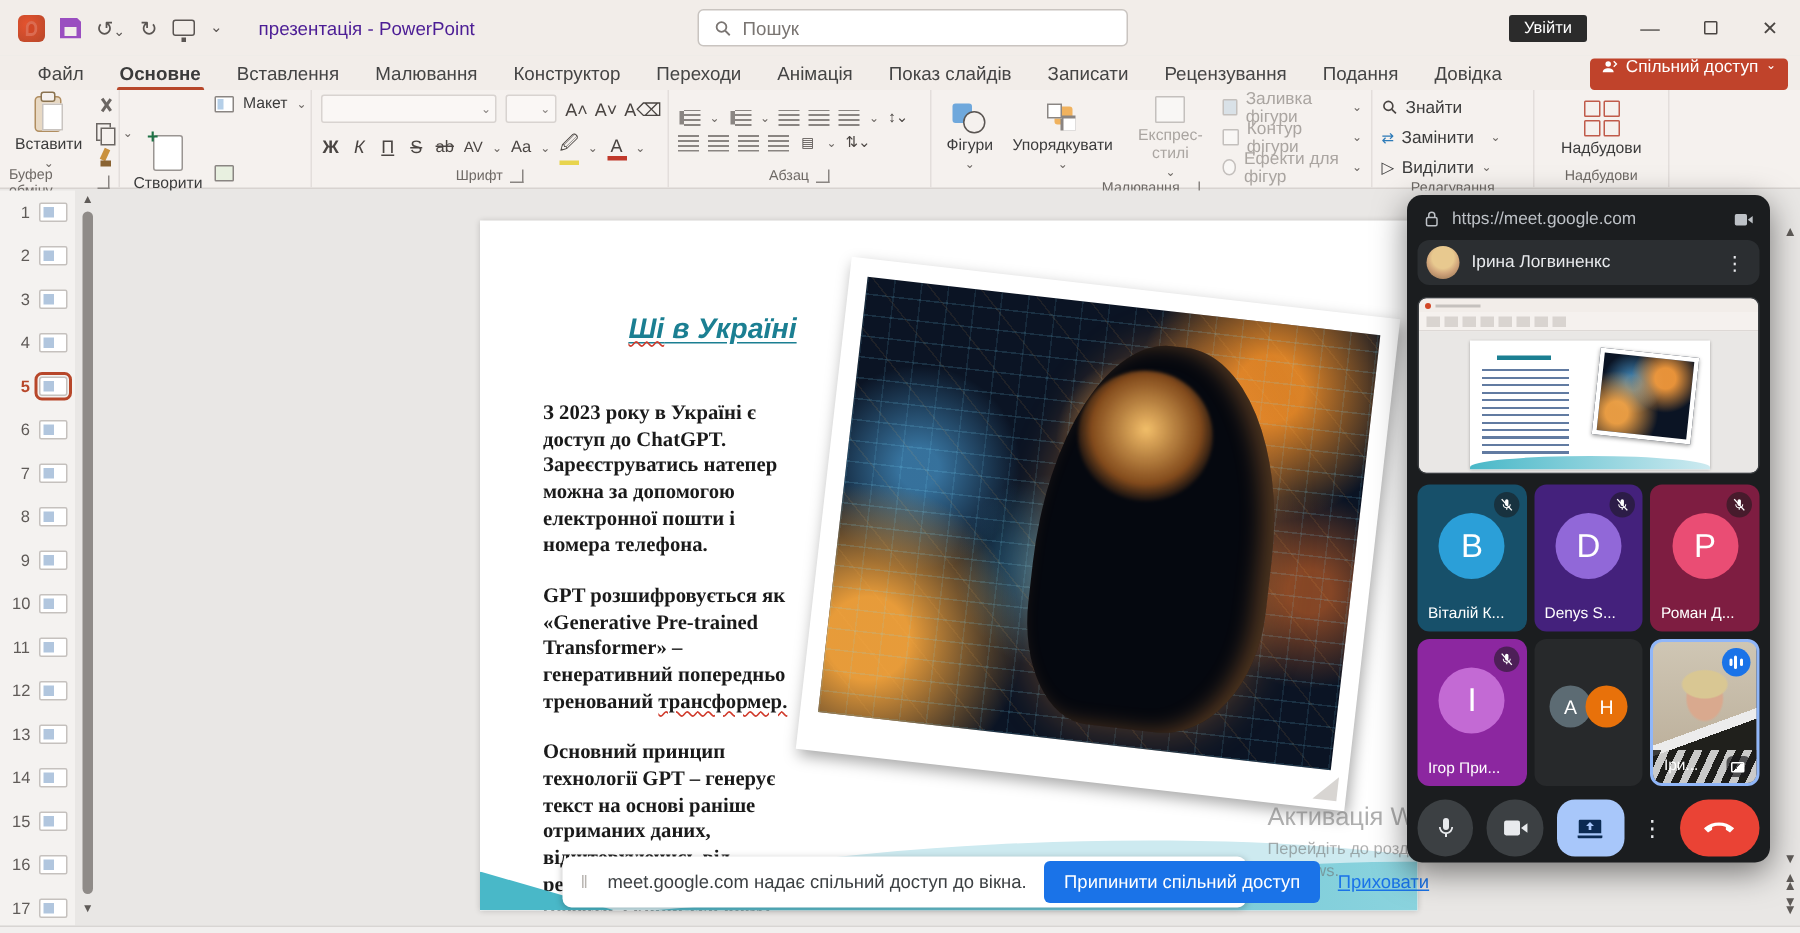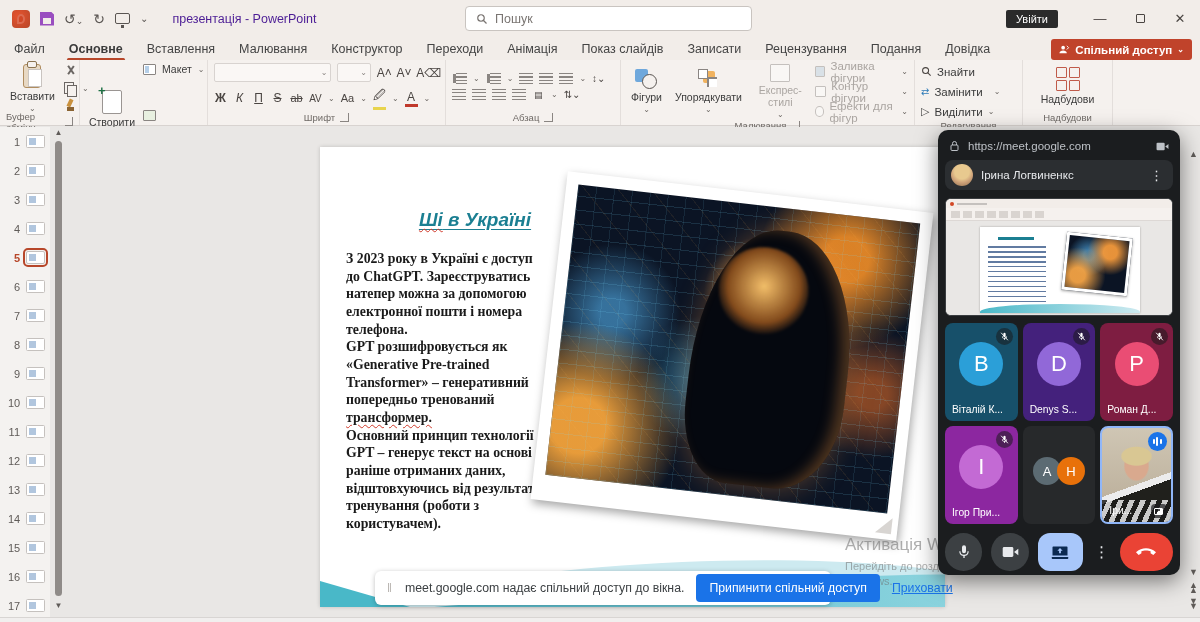--- a/index.html
+++ b/index.html
@@ -18,25 +18,25 @@
   .monitor-ic { width:15px; height:11px; border:1.5px solid #5a5552; border-radius:2px; position:relative; }
   .monitor-ic::after { content:""; position:absolute; left:5px; top:11px; width:3px; height:3px; background:#5a5552; }
   .doc-title { margin-left:14px; font-size:12.5px; color:#4c1d95; }
   .searchbox { position:absolute; left:465px; top:6px; width:287px; height:25px; background:#fff; border:1px solid #c9c4c0; border-radius:4px; display:flex; align-items:center; gap:7px; padding-left:10px; color:#7a7572; font-size:12.5px; }
   .win-right { position:absolute; right:0; top:0; height:37px; display:flex; align-items:center;padding-left:36px; }
   .signin { background:#2b2b2b; color:#fff; font-size:11px; padding:3px 10px; border-radius:2px; margin-right:22px; }
   .winbtn { width:40px; height:37px; display:flex; align-items:center; justify-content:center; color:#4a4542; font-size:13px; }
   .restore-glyph { width:9px; height:9px; border:1.2px solid #4a4542; border-radius:1px; }
 
   
-  .tabrow { position:absolute; left:0; top:37px; width:1200px; height:23px; background:#f2ede9; display:flex; align-items:center; gap:24px; padding-left:14px; font-size:12.5px; color:#444; }
+  .tabrow { position:absolute; left:0; top:37px; width:1200px; height:23px; background:#f2ede9; display:flex; align-items:center; gap:24px; padding-left:25px; font-size:12.5px; color:#444; }
   .tab { position:relative; white-space:nowrap; }
   .tab.active { font-weight:bold; color:#3b3b3b; }
   .tab.active::after { content:""; position:absolute; left:-2px; right:-2px; bottom:-5px; height:3px; background:#b7472a; border-radius:2px; }
-  .share-access { position:absolute; right:8px; top:2px; background:#c0432b; color:#fff; font-size:11.5px; height:21px; display:flex; align-items:center; gap:5px; padding:0 8px; border-radius:3px;font-weight:bold; }
+  .share-access { position:absolute; right:8px; top:2px; background:#c0432b; color:#fff; font-size:11.5px; height:21px; display:flex; gap:5px; padding:0 8px; border-radius:3px; }
 
   
   .ribbon { position:absolute; left:0; top:60px; width:1200px; height:66px; background:#f5f1ee; border-bottom:1px solid #d8d3d0; display:flex; }
   .grp { display:flex; flex-direction:column; border-right:1px solid #e3ded b; border-right:1px solid #e3dedb; padding:3px 6px 0; }
   .grp-body { flex:1; display:flex; align-items:center; gap:5px; }
   .grp-label { height:15px; font-size:9.5px; color:#6e6965; display:flex; align-items:center; justify-content:center; gap:5px; }
   .bigbtn { display:flex; flex-direction:column; align-items:center; justify-content:center; gap:2px; font-size:10.5px; color:#3b3b3b; padding:1px 4px; text-align:center; line-height:1.15; }
   .chev { font-size:8px; color:#6e6965; }
   .smallcol { display:flex; flex-direction:column; justify-content:center; gap:4px; }
   .srow { display:flex; align-items:center; gap:6px; }
@@ -87,21 +87,21 @@
   .pan-scroll { position:absolute; left:52px; top:127px; width:13px; bottom:10px; }
   .pan-scroll .arrow { position:absolute; left:0; width:13px; height:12px; color:#5f5b58; font-size:8px; text-align:center; line-height:12px; }
   .pan-thumb { position:absolute; left:3px; top:14px; bottom:16px; width:7px; background:#8f8b88; border-radius:4px; }
 
   
   .canvas { position:absolute; left:66px; top:127px; right:0; bottom:5px; background:#e9e7e5; }
   .slide { position:absolute; left:254px; top:20px; width:625px; height:460px; background:#fff; box-shadow:0 0 4px rgba(0,0,0,.18); overflow:hidden;padding-left:24px; }
   .slide-title { position:absolute; left:40px; top:62px; width:230px; text-align:center; font-size:19px; font-weight:bold; font-style:italic; color:#1b7f92; text-decoration:underline; text-underline-offset:3px; }
   .sp-wavy { text-decoration:underline wavy #d03a2b; text-decoration-thickness:1px; text-underline-offset:2px; }
   .slide-body { position:absolute; left:26px; top:103px; width:200px; font-family:"Liberation Serif", serif; font-weight:bold; font-size:13.8px; line-height:1.28; color:#1a1a1a; }
-  .slide-body p { margin:0; }
+  .slide-body p { margin:16px; }
   .polaroid { position:absolute; left:228px; top:44px; width:368px; height:330px; background:#fff; box-shadow:2px 4px 10px rgba(0,0,0,.35); transform:rotate(6.5deg); padding:12px 12px 26px; }
   .ai-img { width:100%; height:100%; position:relative; overflow:hidden;
     background:
       radial-gradient(circle at 80% 15%, rgba(255,150,40,.85) 0 6%, transparent 24%),
       radial-gradient(circle at 8% 82%, rgba(255,170,60,.9) 0 7%, transparent 26%),
       radial-gradient(circle at 14% 42%, rgba(90,190,255,.55) 0 4%, transparent 20%),
       radial-gradient(circle at 56% 30%, rgba(255,180,90,.65) 0 5%, transparent 20%),
       radial-gradient(circle at 42% 62%, rgba(80,200,255,.4) 0 5%, transparent 24%),
       radial-gradient(circle at 92% 60%, rgba(255,120,40,.5) 0 4%, transparent 18%),
       #0b1424; }

